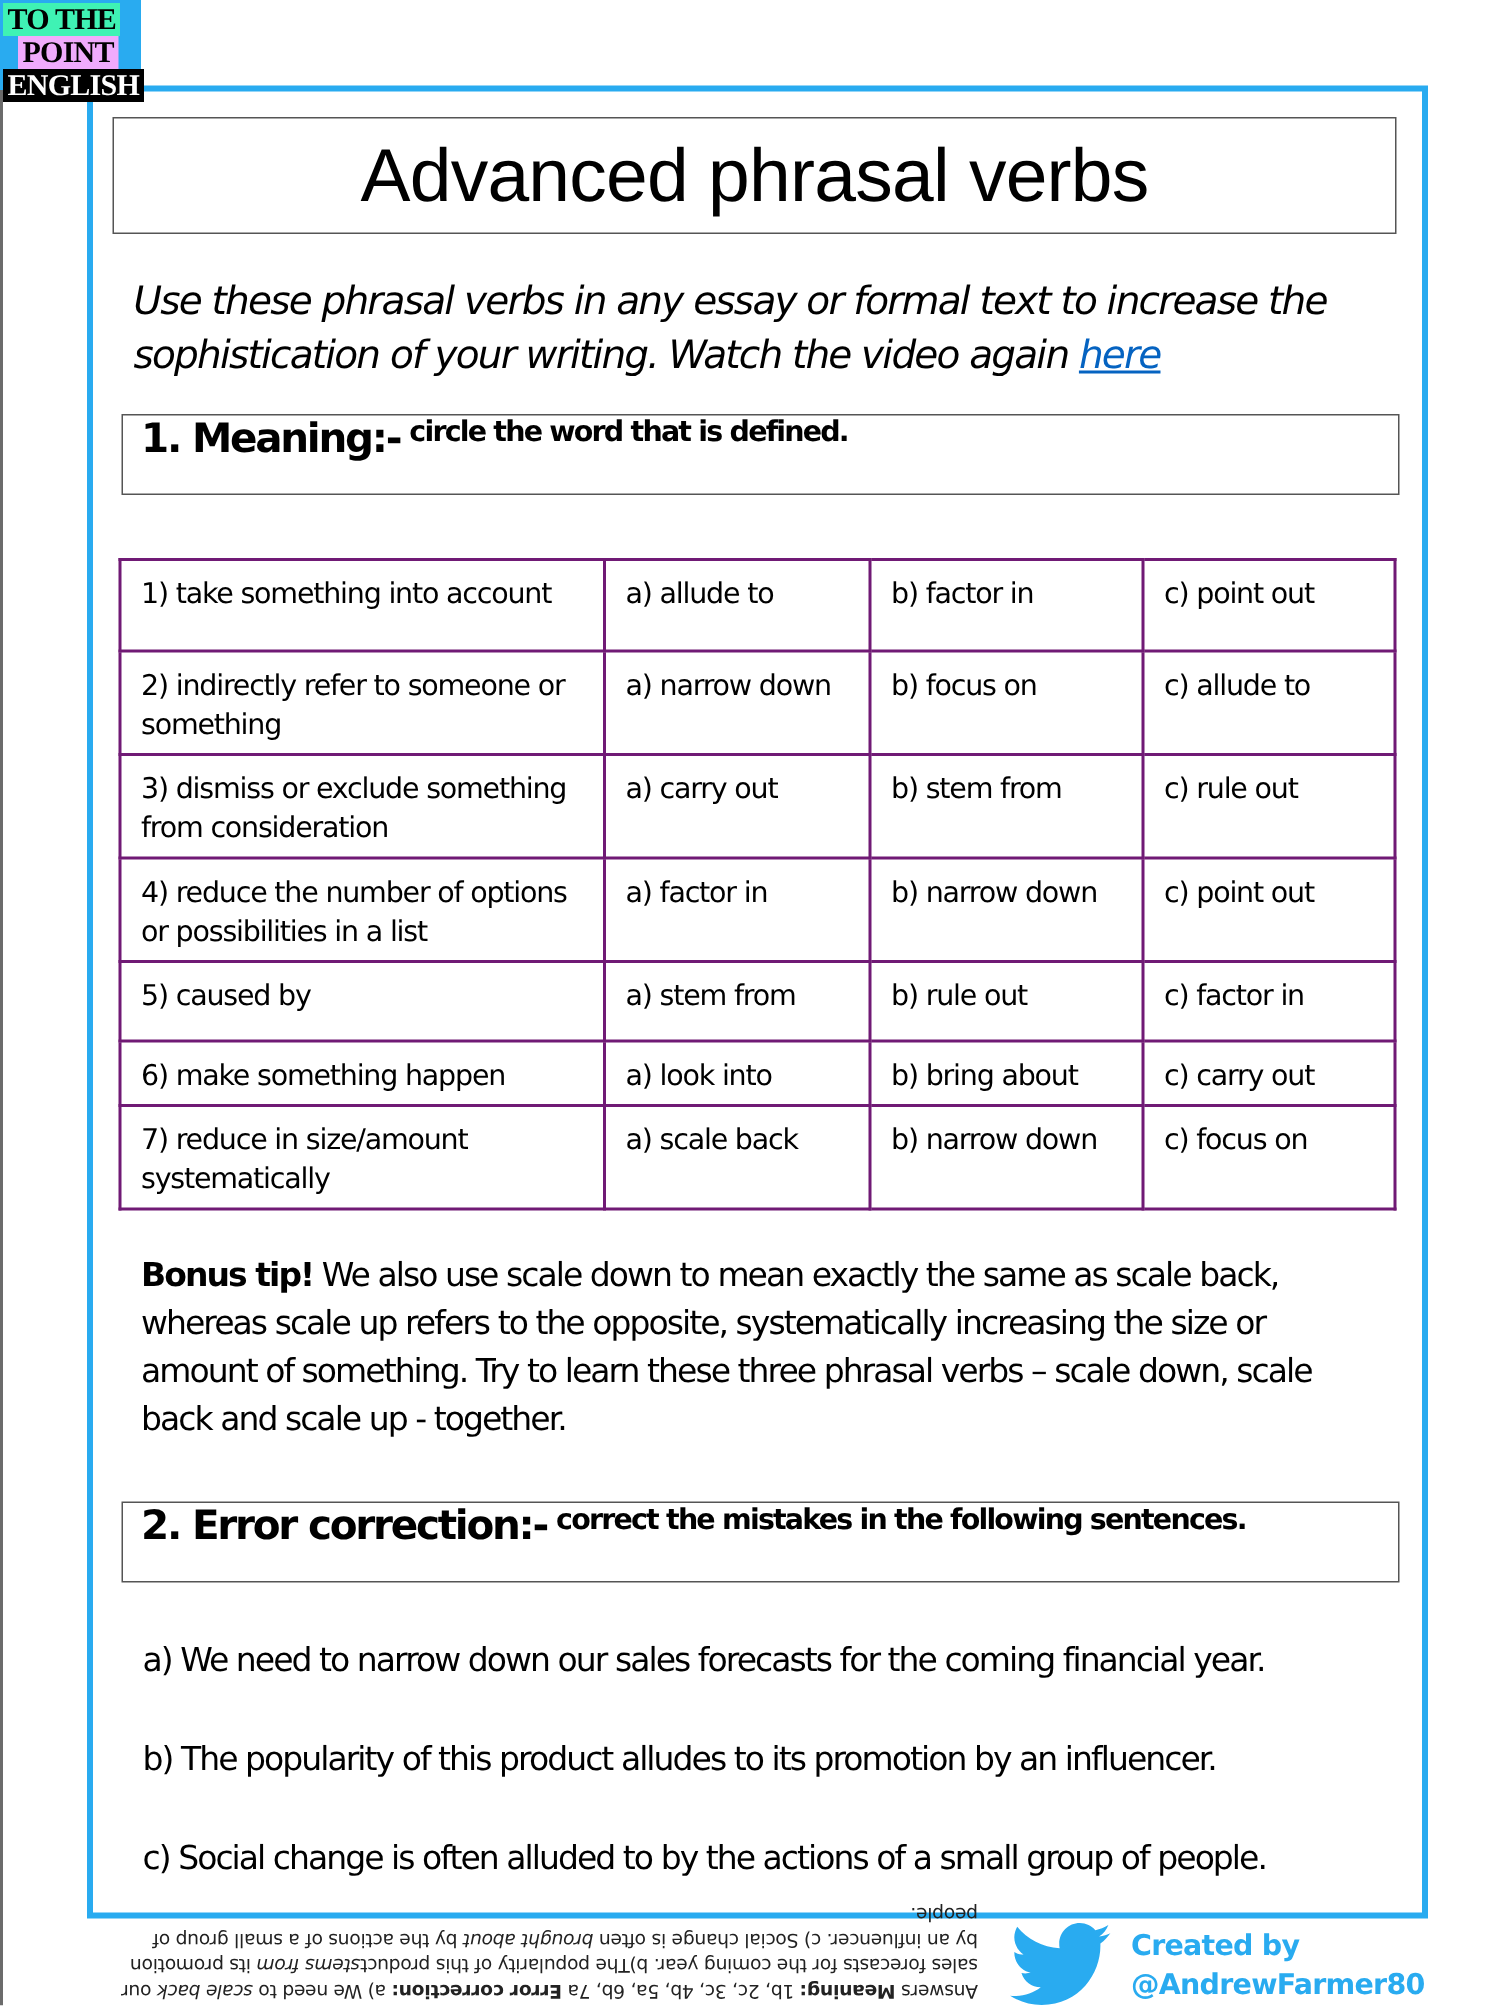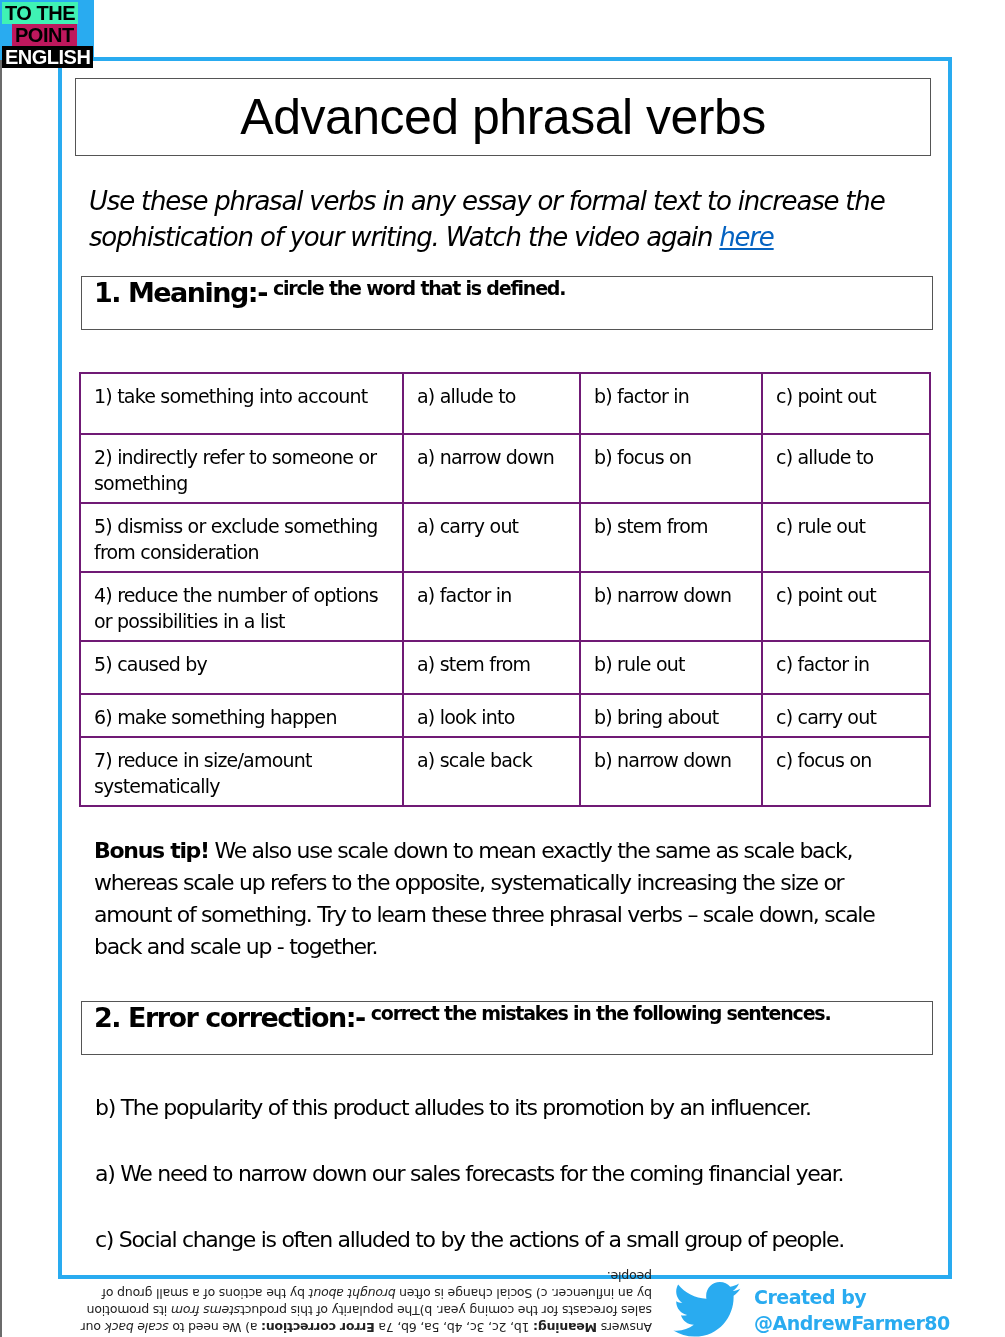--- a/index.html
+++ b/index.html
@@ -14,28 +14,28 @@
     }
     .left-edge {
       position: absolute; left: 0; top: 0; width: 2px; height: 1337px; background: #6b6b6b;
     }
     .logo {
       position: absolute; left: 0; top: 0; width: 94px; height: 60px;
       background: #29abf0;
       box-sizing: border-box;
       padding: 2px 2px 2px 2px;
       display: flex; flex-direction: column; align-items: flex-start;
-      font-family: Liberation Sans, sans-serif;
+      font-family: Liberation Serif, serif;
       font-weight: bold;
       line-height: 1;
       text-align: center;
     }
     .logo span { display: block; font-size: 20px; letter-spacing: -0.5px; padding: 1px 3px; }
     .logo .l1 { background: #3ff2b4; color: #000; }
-    .logo .l2 { background: #be185d; color: #000; margin-left: 10px; }
+    .logo .l2 { background: #f0abfc; color: #000; margin-left: 10px; }
     .logo .l3 { background: #000000; color: #fff; }
     .frame {
       position: absolute;
       left: 58px; top: 57px;
       width: 894px; height: 1222px;
       box-sizing: border-box;
       border: 4px solid #29abf0;
       border-left-width: 4px;
     }
     .title-box {
@@ -160,21 +160,21 @@
         <td class="c2">b) factor in</td>
         <td class="c3">c) point out</td>
       </tr>
       <tr class="r1">
         <td class="c0">2) indirectly refer to someone or something</td>
         <td class="c1">a) narrow  down</td>
         <td class="c2">b) focus on</td>
         <td class="c3">c) allude to</td>
       </tr>
       <tr class="r2">
-        <td class="c0">5) dismiss or exclude something from consideration</td>
+        <td class="c0">3) dismiss or exclude something from consideration</td>
         <td class="c1">a) carry out</td>
         <td class="c2">b) stem from</td>
         <td class="c3">c) rule out</td>
       </tr>
       <tr class="r3">
         <td class="c0">4) reduce the number  of options  or possibilities in a list</td>
         <td class="c1">a) factor in</td>
         <td class="c2">b) narrow down</td>
         <td class="c3">c) point out</td>
       </tr>
@@ -200,22 +200,22 @@
 </table>
 
 <div class="bonus"><b>Bonus tip!</b><span> We also use scale down to mean exactly the same as scale back, whereas scale up refers to the opposite, systematically increasing the size or amount of something. Try to learn these three phrasal verbs – scale down, scale back and scale up -  together.</span></div>
 
 <div class="section-box s2">
   <span class="num">2. Error correction:-</span>
   <span class="sub">correct the mistakes in the following sentences.</span>
 </div>
 
 <div class="sentences">
+  <div>a) We need to narrow down our sales forecasts for the coming financial year.</div>
   <div>b) The popularity of this product alludes to its promotion by an influencer.</div>
-  <div>a) We need to narrow down our sales forecasts for the coming financial year.</div>
   <div>c) Social change is often alluded to by the actions of a small group of people.</div>
 </div>
 
 <div class="answers"><span>Answers </span><b>Meaning:</b><span> 1b, 2c, 3c, 4b, 5a, 6b, 7a </span><b>Error correction:</b><span> a) We need to </span><i>scale back</i><span> our sales forecasts for the coming year. b)The popularity of this product</span><i>stems from</i><span> its promotion by an influencer. c) Social change is often </span><i>brought about</i><span> by the actions of a small group of people.</span></div>
 
 <div class="credit">
   <svg class="bird" viewBox="0 0 24 20">
     <path fill="#29abf0" d="M24 2.4c-.9.4-1.8.7-2.8.8 1-.6 1.8-1.6 2.2-2.7-1 .6-2 1-3.1 1.2C19.4.7 18.1 0 16.6 0c-2.7 0-4.9 2.2-4.9 4.9 0 .4 0 .8.1 1.1C7.7 5.8 4.1 3.9 1.7.9c-.4.7-.7 1.6-.7 2.5 0 1.7.9 3.2 2.2 4.1-.8 0-1.6-.2-2.2-.6v.1c0 2.4 1.7 4.4 3.9 4.8-.4.1-.8.2-1.3.2-.3 0-.6 0-.9-.1.6 2 2.4 3.4 4.6 3.4-1.7 1.3-3.8 2.1-6.1 2.1-.4 0-.8 0-1.2-.1 2.2 1.4 4.8 2.2 7.5 2.2 9.1 0 14-7.5 14-14v-.6c1-.7 1.8-1.6 2.4-2.5z"></path>
   </svg>
   <div class="credit-text">

